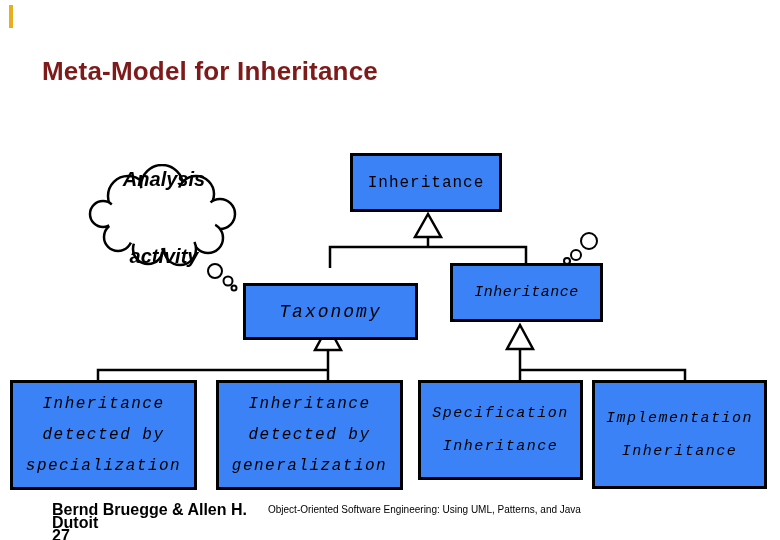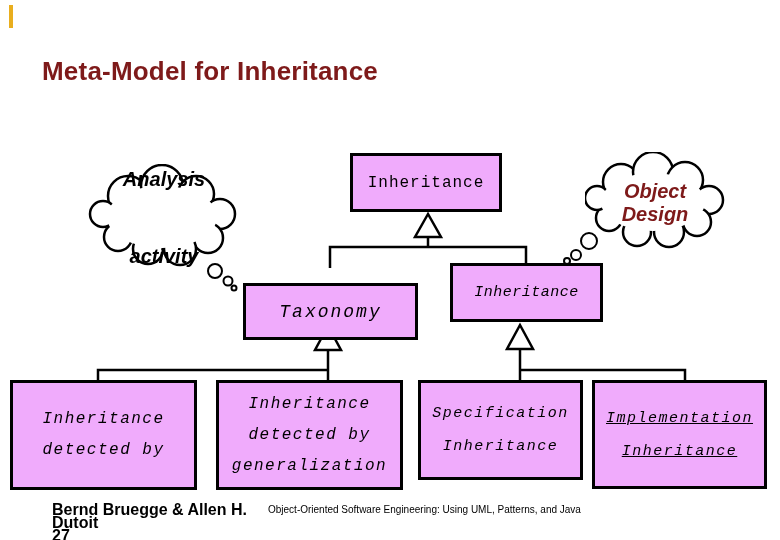--- a/index.html
+++ b/index.html
@@ -12,40 +12,40 @@
     position:absolute; left:9px; top:5px; width:4px; height:23px;
     background:#E9AE1E;
   }
   .slide-title {
     position:absolute; left:42px; top:30px; width:600px;
     font-size:26px; font-weight:bold; letter-spacing:0.2px;
     color:#7E1A1A; line-height:34px;margin-top:24px;
   }
   
   .uml-box {
-    position:absolute; border:3px solid #000; background:#f0abfc;
+    position:absolute; border:3px solid #000; background:#3b82f6;
     display:flex; flex-direction:column; justify-content:center; align-items:center;
     font-family:"Liberation Mono","DejaVu Sans Mono",monospace;
     color:#000; text-align:center;
   }
   .uml-box .ln { display:block; }
   .box-inheritance { left:350px; top:153px; width:152px; height:59px;
     font-size:16px; letter-spacing:1px; }
   .box-taxonomy { left:243px; top:283px; width:175px; height:57px;
     font-size:18px; font-style:italic; letter-spacing:2px; }
   .box-reuse { left:450px; top:263px; width:153px; height:59px;
     font-size:15px; font-style:italic; letter-spacing:0.5px; line-height:20px; }
   .box-spec1 { left:10px;  top:380px; width:187px; height:110px;
     font-size:16px; font-style:italic; letter-spacing:1.5px; line-height:31px; }
   .box-gen   { left:216px; top:380px; width:187px; height:110px;
     font-size:16px; font-style:italic; letter-spacing:1.5px; line-height:31px; }
   .box-specif{ left:418px; top:380px; width:165px; height:100px;
     font-size:15px; font-style:italic; letter-spacing:1.5px; line-height:33px; }
   .box-impl  { left:592px; top:380px; width:175px; height:109px;
-    font-size:15px; font-style:italic; letter-spacing:1.5px; line-height:33px;text-decoration:underline; }
+    font-size:15px; font-style:italic; letter-spacing:1.5px; line-height:33px; }
   
   .connector-layer { position:absolute; left:0; top:0; width:780px; height:540px; }
   .connector-layer line, .connector-layer polyline { stroke:#000; stroke-width:2.5; fill:none; }
   .connector-layer polygon { stroke:#000; stroke-width:2.5; fill:#fff; }
   .connector-layer circle { stroke:#000; stroke-width:2; fill:#fff; }
   
   .cloud { position:absolute; }
   .cloud svg { position:absolute; left:0; top:0; }
   .cloud svg circle, .cloud svg ellipse.rim { stroke:#000; stroke-width:2.5; fill:#fff; }
   .cloud svg ellipse.cover { fill:#fff; stroke:none; }
@@ -108,20 +108,21 @@
     <span class="ln">Taxonomy</span>
   </div>
 
   <div class="uml-box box-reuse">
     <span class="ln">Inheritance</span>
   </div>
 
   <div class="uml-box box-spec1">
     <span class="ln">Inheritance</span>
     <span class="ln">detected by</span>
+    <span class="ln">specialization</span>
   </div>
 
   <div class="uml-box box-gen">
     <span class="ln">Inheritance</span>
     <span class="ln">detected by</span>
     <span class="ln">generalization</span>
   </div>
 
   <div class="uml-box box-specif">
     <span class="ln">Specification</span>
@@ -145,38 +146,20 @@
         <circle cx="30" cy="73" r="14"></circle>
       <circle cx="15" cy="50" r="13"></circle>
       <ellipse class="cover" cx="74" cy="53" rx="55" ry="31"></ellipse>
     </svg>
     <div class="cloud-label">
       <span>Analysis</span>
       <span>activity</span>
     </div>
   </div>
 
-  <div class="cloud cloud-object">
-    <svg width="140" height="100" viewBox="0 0 140 100" xmlns="http://www.w3.org/2000/svg">
-      <circle cx="36" cy="30" r="18"></circle>
-        <circle cx="68" cy="20" r="20"></circle>
-      <circle cx="100" cy="28" r="18"></circle>
-        <circle cx="124" cy="48" r="14"></circle>
-      <circle cx="112" cy="70" r="14"></circle>
-        <circle cx="84" cy="80" r="15"></circle>
-      <circle cx="52" cy="80" r="14"></circle>
-        <circle cx="24" cy="66" r="13"></circle>
-      <circle cx="12" cy="46" r="12"></circle>
-      <ellipse class="cover" cx="68" cy="50" rx="52" ry="29"></ellipse>
-    </svg>
-    <div class="cloud-label">
-      <span>Object</span>
-      <span>Design</span>
-    </div>
-  </div>
 
   <div class="footer-authors">
     <div>Bernd Bruegge &amp; Allen H. Dutoit</div>
     <div>27</div>
   </div>
   <div class="footer-book">Object-Oriented Software Engineering: Using UML, Patterns, and Java</div>
 
 </div>
 
 </body></html>

